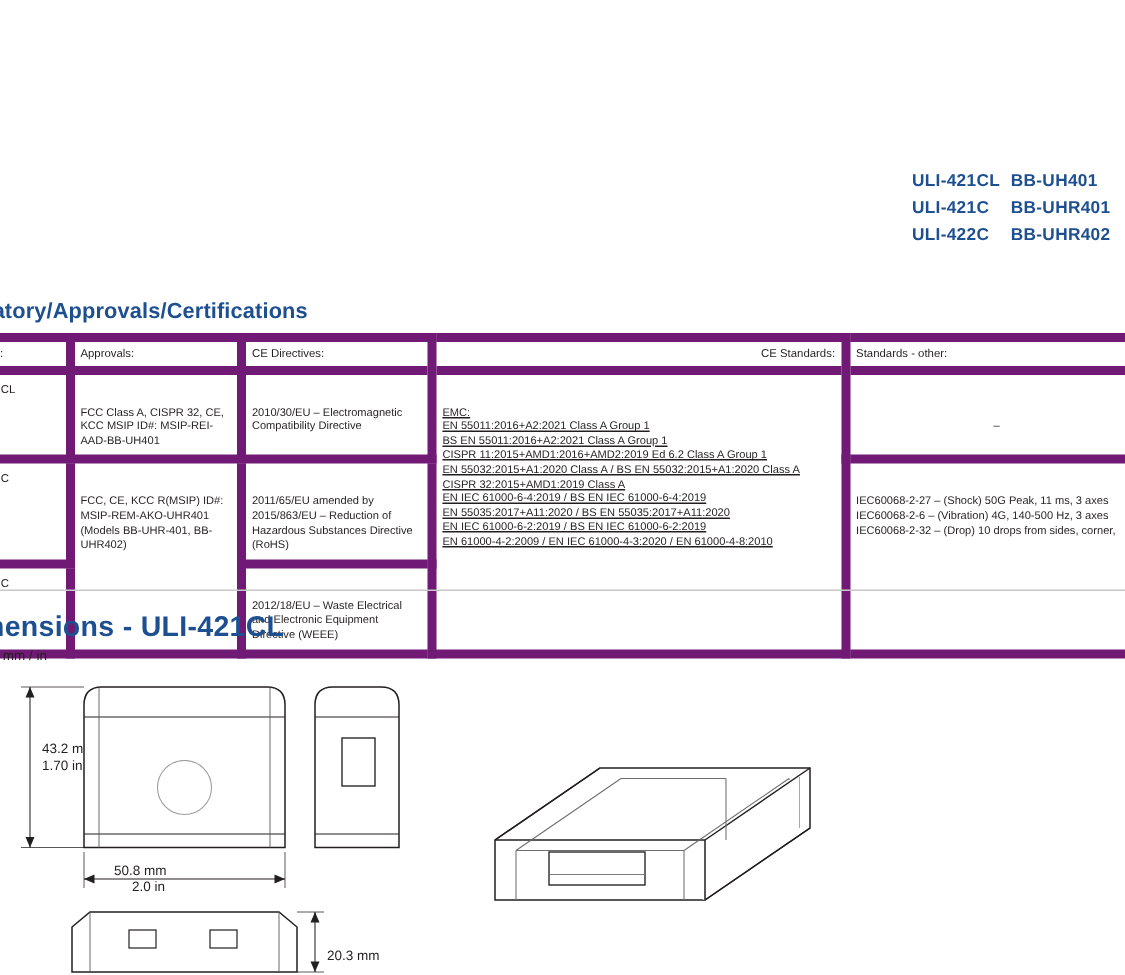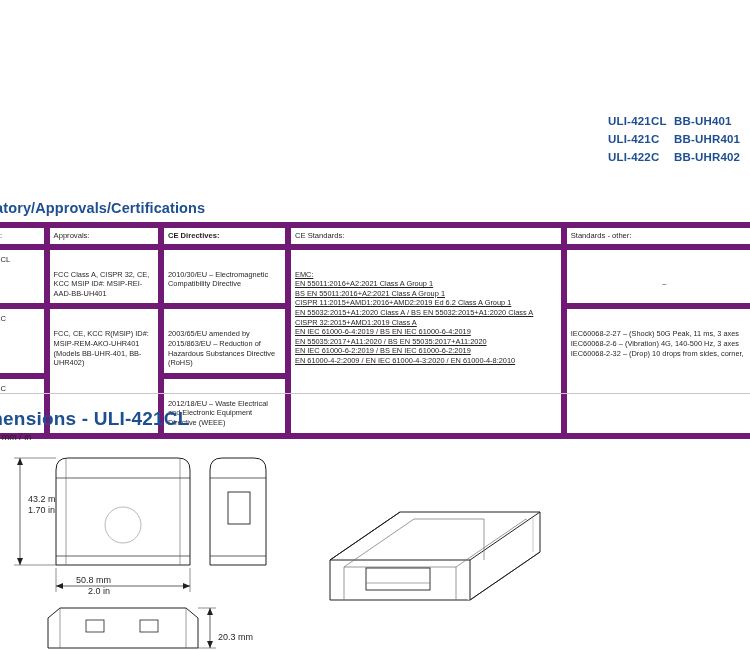--- a/index.html
+++ b/index.html
@@ -66,22 +66,22 @@
     padding: 20px 4px 5px 4px;
   }
   .reg-table tr.head td {
     border-bottom: 1px solid #9b9b9b;
     padding-bottom: 3px;
     padding-top: 3px;
     font-size: 7.6px;
   }
   .col-model { width: 52px; }
   .col-appr  { width: 110px; }
-  .col-dir   { width: 122px; font-weight: bold; }
-  .col-std   { width: 284px; }
+  .col-dir   { width: 122px; }
+  .col-std   { width: 284px; text-align: right; }
   .col-other { width: 210px; }
 
   .reg-table .model-cell {
     font-size: 7.6px;
     padding-top: 5px;
   }
   .dash-cell {
     text-align: center;
     vertical-align: middle !important;
     color: #231f20;
@@ -171,21 +171,21 @@
 EN IEC 61000-6-4:2019 / BS EN IEC 61000-6-4:2019
 EN 55035:2017+A11:2020 / BS EN 55035:2017+A11:2020
 EN IEC 61000-6-2:2019 / BS EN IEC 61000-6-2:2019
 EN 61000-4-2:2009 / EN IEC 61000-4-3:2020 / EN 61000-4-8:2010</td>
     <td class="dash-cell">–</td>
   </tr>
 
   <tr>
     <td class="model-cell">21C</td>
     <td rowspan="2">FCC, CE, KCC R(MSIP) ID#: MSIP-REM-AKO-UHR401 (Models BB-UHR-401, BB-UHR402)</td>
-    <td>2003/65/EU amended by 2015/863/EU – Reduction of Hazardous Substances Directive (RoHS)</td>
+    <td>2011/65/EU amended by 2015/863/EU – Reduction of Hazardous Substances Directive (RoHS)</td>
     <td rowspan="2" style="white-space: pre-line;">IEC60068-2-27 – (Shock) 50G Peak, 11 ms, 3 axes
 IEC60068-2-6 – (Vibration) 4G, 140-500 Hz, 3 axes
 IEC60068-2-32 – (Drop) 10 drops from sides, corner, </td>
   </tr>
 
   <tr>
     <td class="model-cell">22C</td>
     <td>2012/18/EU – Waste Electrical and Electronic Equipment Directive (WEEE)</td>
   </tr>
 </tbody>

